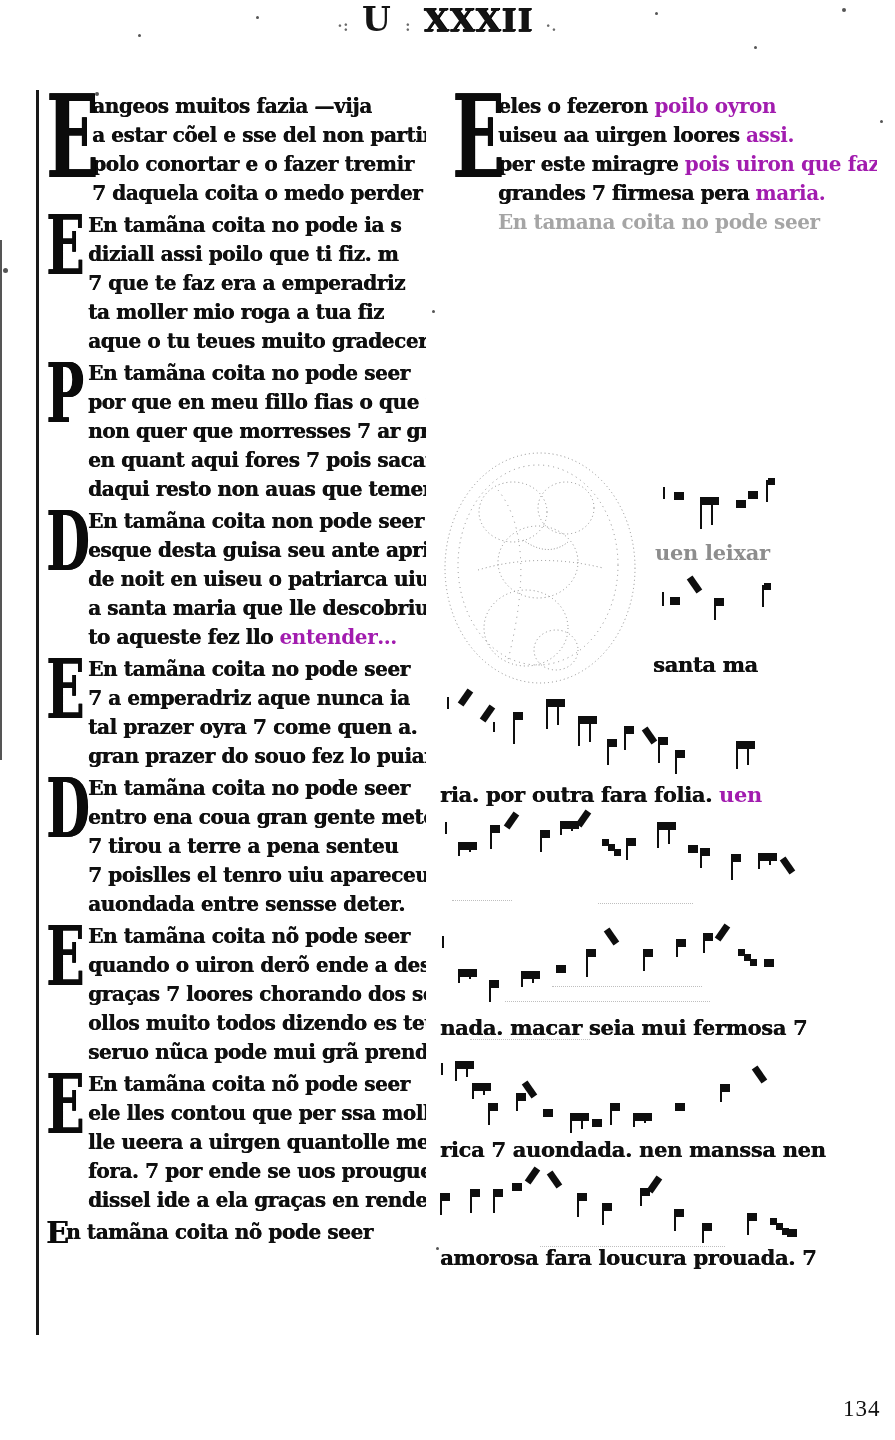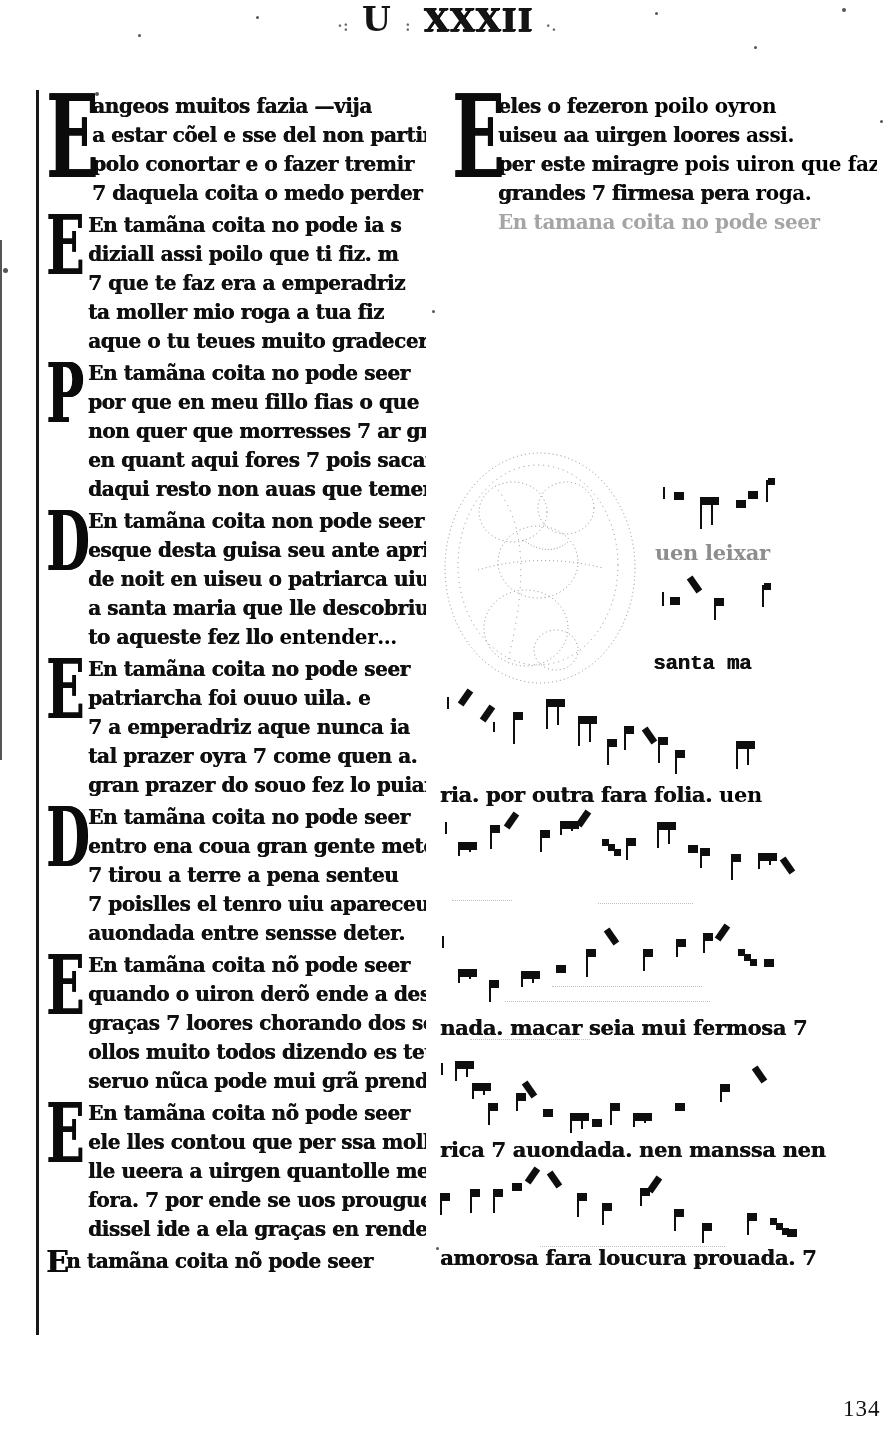--- a/index.html
+++ b/index.html
@@ -21,21 +21,21 @@
   .stanza{overflow:hidden;margin-bottom:3px;}
   .dropcap{float:left;width:42px;font-weight:700;font-size:70px;line-height:0.82;
            transform:scaleX(0.72) scaleY(1.18);transform-origin:left top;
            color:#0b0b0b;text-shadow:0.6px 0 0 #000;}
   .stanza.big .dropcap{font-size:96px;width:46px;}
   .stanza.small .dropcap{font-size:30px;width:20px;line-height:1;transform:none;}
   .lines{overflow:hidden;}
   .line{height:29px;line-height:29px;white-space:nowrap;font-size:20px;font-weight:700;
         letter-spacing:-0.4px;text-shadow:0.4px 0 0 #000;}
   .line .seg{text-shadow:inherit;}
-  .faded{color:#000000;text-shadow:none !important;filter:blur(0.3px);}
+  .faded{color:#a21caf;text-shadow:none !important;filter:blur(0.3px);}
   .line.faded{color:#a5a5a5;}
 
   
   #rubric{position:absolute;left:443px;top:310px;width:435px;}
   #rubric .line{height:28px;line-height:28px;font-size:19px;color:#2e2e2e;
                 text-shadow:none;font-weight:700;filter:blur(0.2px);}
 
   
   #music{position:absolute;left:0;top:0;width:848px;height:1440px;pointer-events:none;}
   .mus-lyric{position:absolute;font-size:21px;font-weight:700;white-space:nowrap;
@@ -109,21 +109,20 @@
           <div class="line">esque desta guisa seu ante apriu</div>
           <div class="line">de noit en uiseu o patriarca uiu</div>
           <div class="line">a santa maria que lle descobriu</div>
           <div class="line"><span class="seg">to aqueste fez llo </span><span class="seg faded">entender…</span></div>
         </div>
       </div>
       <div class="stanza">
         <div class="dropcap">E</div>
         <div class="lines">
           <div class="line">En tamãna coita no pode seer</div>
-          <div class="line">patriarcha foi ouuo uila. e</div>
           <div class="line">7 a emperadriz aque nunca ia</div>
           <div class="line">tal prazer oyra 7 come quen a.</div>
           <div class="line">gran prazer do souo fez lo puiar</div>
         </div>
       </div>
       <div class="stanza">
         <div class="dropcap">D</div>
         <div class="lines">
           <div class="line">En tamãna coita no pode seer</div>
           <div class="line">entro ena coua gran gente meteu</div>
@@ -159,21 +158,21 @@
         </div>
       </div>
     </div>
   <div id="right-col" class="col">
       <div class="stanza big">
         <div class="dropcap">E</div>
         <div class="lines">
           <div class="line"><span class="seg">eles o fezeron </span><span class="seg faded">poilo oyron</span></div>
           <div class="line"><span class="seg">uiseu aa uirgen loores </span><span class="seg faded">assi.</span></div>
           <div class="line"><span class="seg">per este miragre </span><span class="seg faded">pois uiron que faz</span></div>
-          <div class="line"><span class="seg">grandes 7 firmesa pera </span><span class="seg faded">roga.</span></div>
+          <div class="line"><span class="seg">grandes 7 firmesa pera </span><span class="seg faded">maria.</span></div>
           <div class="line faded"><span class="seg">En tamana coita no pode seer</span></div>
         </div>
       </div>
     </div>
 
 
   <svg id="illum" width="205" height="242" viewBox="0 0 205 242">
     <g fill="none" stroke="#8d8d8d" stroke-width="1" stroke-dasharray="1 3">
       <ellipse cx="102" cy="118" rx="95" ry="115"></ellipse>
       <ellipse cx="100" cy="115" rx="80" ry="100" stroke-dasharray="1 4"></ellipse>
@@ -183,21 +182,21 @@
       <ellipse cx="88" cy="178" rx="42" ry="38"></ellipse>
       <ellipse cx="118" cy="200" rx="22" ry="20"></ellipse>
       <path d="M40 120 q60 -18 125 -2"></path>
       <path d="M60 40 q40 50 10 170" stroke-dasharray="1 5"></path>
       <path d="M85 90 q25 18 45 2" stroke-dasharray="1 2"></path>
     </g>
   </svg>
 
   <div id="music">
       <div class="mus-lyric faded" style="left: 655px; top: 540px;"><span class="seg">uen leixar</span></div>
-      <div class="mus-lyric" style="left: 653px; top: 652px; font-family: Liberation Mono, monospace;"><span class="seg">santa ma</span></div>
+      <div class="mus-lyric" style="left: 653px; top: 652px;"><span class="seg">santa ma</span></div>
       <div class="mus-lyric" style="left: 440px; top: 782px;"><span class="seg">ria. por outra fara folia. </span><span class="seg faded">uen</span></div>
       <div class="mus-lyric" style="left: 440px; top: 1015px;"><span class="seg">nada. macar seia mui fermosa 7</span></div>
       <div class="mus-lyric" style="left: 440px; top: 1137px;"><span class="seg">rica 7 auondada. nen manssa nen</span></div>
       <div class="mus-lyric" style="left: 440px; top: 1245px;"><span class="seg">amorosa fara loucura prouada. 7</span></div>
       <div class="note m" style="left: 663px; top: 487px;">
         <div class="st" style="top: 0px; height: 12px;"></div>
       </div>
       <div class="note p" style="left: 674px; top: 492px;">
         <div class="hd"></div>
       </div>

